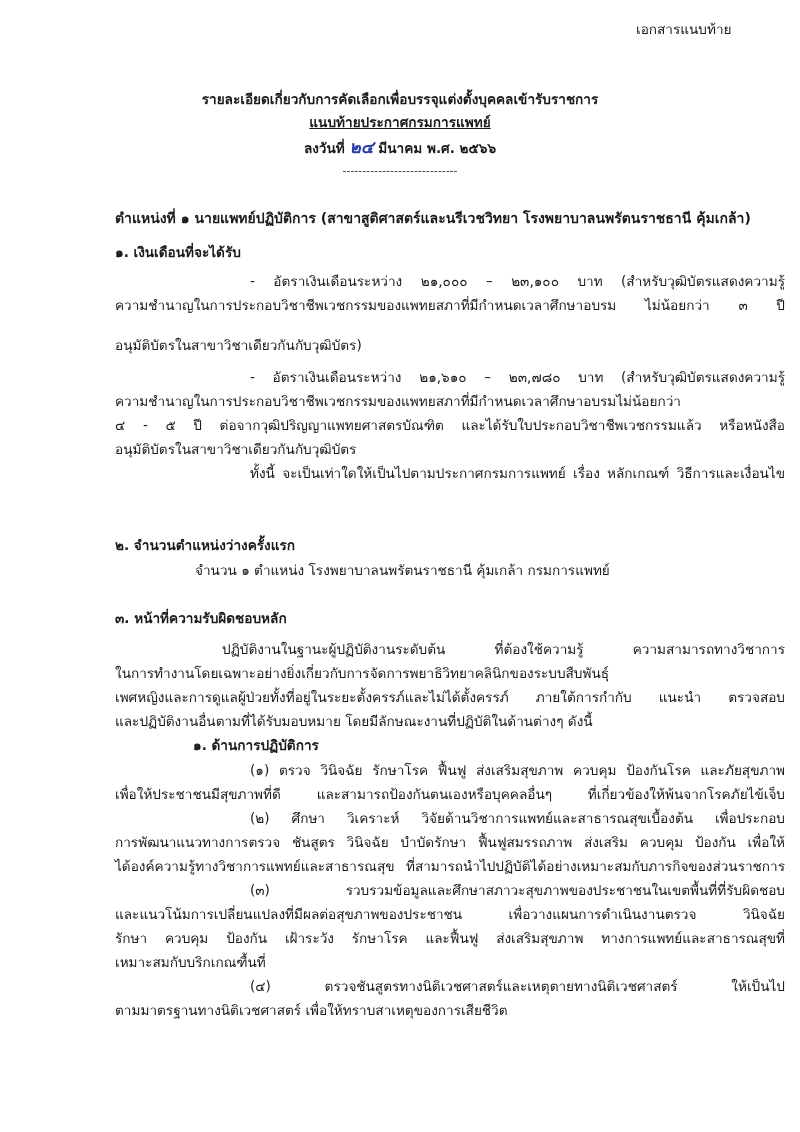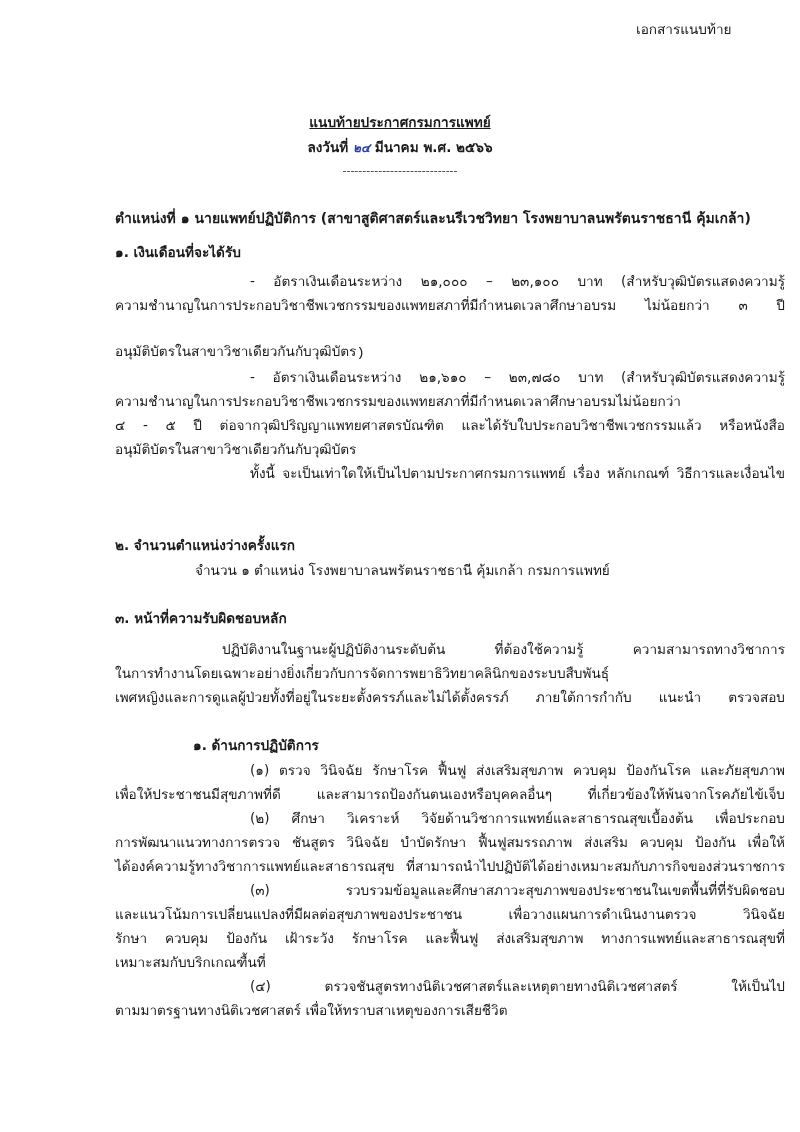--- a/index.html
+++ b/index.html
@@ -3,57 +3,59 @@
 <meta charset="utf-8">
 <style>
   html, body { margin:0; padding:0; background:#ffffff; }
   body { width:800px; height:1132px; position:relative; overflow:hidden;
          font-family:"DejaVu Sans", "Liberation Sans", sans-serif; color:#1a1a1a; }
   .page { position:absolute; left:0; top:0; width:800px; height:956px; }
   .line { position:absolute; white-space:nowrap; font-size:13.6px; line-height:18px; }
   .b { font-weight:bold; }
   .center { left:0; width:800px; text-align:center; }
   .just { left:115px; width:670px; text-align:justify; text-align-last:justify; white-space:nowrap; }
-  .hand { color:#2b3ea8; font-family:"DejaVu Serif", serif; font-style:italic; font-size:12px; }
+  .hand { color:#2b3ea8; font-family:"DejaVu Serif", serif; font-style:italic; font-size:17px; }
   .dashes { letter-spacing:0px; color:#333; }
 </style>
 </head>
 <body>
 
 <div class="page">
 
   <div class="line" style="left:636px; top:20px;">เอกสารแนบท้าย</div>
 
+  <div class="line center b" style="top:90px;">รายละเอียดเกี่ยวกับการคัดเลือกเพื่อบรรจุแต่งตั้งบุคคลเข้ารับราชการ</div>
   <div class="line center b" style="top:113px;text-decoration:underline;">แนบท้ายประกาศกรมการแพทย์</div>
   <div class="line center b" style="top:138px;">
     <span>ลงวันที่</span>
     <span class="hand">๒๔</span>
     <span>มีนาคม  พ.ศ. ๒๕๖๖</span>
   </div>
   <div class="line center dashes" style="top:162px; font-size:11px;">-----------------------------</div>
 
   <div class="line b" style="left:115px; top:209px; font-size:14px;">ตำแหน่งที่ ๑ นายแพทย์ปฏิบัติการ (สาขาสูติศาสตร์และนรีเวชวิทยา โรงพยาบาลนพรัตนราชธานี คุ้มเกล้า)</div>
 
   <div class="line b" style="left:115px; top:243px;">๑. เงินเดือนที่จะได้รับ</div>
   <div class="line" style="left:250px; top:272px; width:535px; text-align:justify; text-align-last:justify;">- อัตราเงินเดือนระหว่าง ๒๑,๐๐๐ – ๒๓,๑๐๐ บาท (สำหรับวุฒิบัตรแสดงความรู้</div>
   <div class="line just" style="top:296px;">ความชำนาญในการประกอบวิชาชีพเวชกรรมของแพทยสภาที่มีกำหนดเวลาศึกษาอบรม  ไม่น้อยกว่า ๓ ปี</div>
-  <div class="line" style="left:115px; top:344px;font-family:Liberation Mono, monospace;">อนุมัติบัตรในสาขาวิชาเดียวกันกับวุฒิบัตร)</div>
+  <div class="line" style="left:115px; top:336px;">อนุมัติบัตรในสาขาวิชาเดียวกันกับวุฒิบัตร)</div>
   <div class="line" style="left:250px; top:368px; width:535px; text-align:justify; text-align-last:justify;">-  อัตราเงินเดือนระหว่าง  ๒๑,๖๑๐ – ๒๓,๗๘๐ บาท (สำหรับวุฒิบัตรแสดงความรู้</div>
   <div class="line just" style="top:392px;">ความชำนาญในการประกอบวิชาชีพเวชกรรมของแพทยสภาที่มีกำหนดเวลาศึกษาอบรมไม่น้อยกว่า</div>
   <div class="line just" style="top:416px;">๔ - ๕  ปี ต่อจากวุฒิปริญญาแพทยศาสตรบัณฑิต และได้รับใบประกอบวิชาชีพเวชกรรมแล้ว หรือหนังสือ</div>
   <div class="line" style="left:115px; top:440px;">อนุมัติบัตรในสาขาวิชาเดียวกันกับวุฒิบัตร</div>
   <div class="line" style="left:250px; top:464px; width:535px; text-align:justify; text-align-last:justify;">ทั้งนี้ จะเป็นเท่าใดให้เป็นไปตามประกาศกรมการแพทย์ เรื่อง หลักเกณฑ์ วิธีการและเงื่อนไข</div>
 
   <div class="line b" style="left:115px; top:536px;">๒. จำนวนตำแหน่งว่างครั้งแรก</div>
   <div class="line" style="left:195px; top:561px;">จำนวน ๑ ตำแหน่ง โรงพยาบาลนพรัตนราชธานี คุ้มเกล้า กรมการแพทย์</div>
 
   <div class="line b" style="left:115px; top:609px;">๓. หน้าที่ความรับผิดชอบหลัก</div>
   <div class="line" style="left:222px; top:640px; width:563px; text-align:justify; text-align-last:justify;">ปฏิบัติงานในฐานะผู้ปฏิบัติงานระดับต้น ที่ต้องใช้ความรู้ ความสามารถทางวิชาการ</div>
   <div class="line just" style="top:664px;">ในการทำงานโดยเฉพาะอย่างยิ่งเกี่ยวกับการจัดการพยาธิวิทยาคลินิกของระบบสืบพันธุ์</div>
   <div class="line just" style="top:688px;">เพศหญิงและการดูแลผู้ป่วยทั้งที่อยู่ในระยะตั้งครรภ์และไม่ได้ตั้งครรภ์ ภายใต้การกำกับ แนะนำ ตรวจสอบ</div>
+  <div class="line" style="left:115px; top:712px;">และปฏิบัติงานอื่นตามที่ได้รับมอบหมาย โดยมีลักษณะงานที่ปฏิบัติในด้านต่างๆ ดังนี้</div>
 
   <div class="line b" style="left:193px; top:736px;">๑. ด้านการปฏิบัติการ</div>
 
   <div class="line" style="left:250px; top:761px; width:535px; text-align:justify; text-align-last:justify;">(๑) ตรวจ วินิจฉัย รักษาโรค ฟื้นฟู ส่งเสริมสุขภาพ ควบคุม ป้องกันโรค และภัยสุขภาพ</div>
   <div class="line just" style="top:785px;">เพื่อให้ประชาชนมีสุขภาพที่ดี และสามารถป้องกันตนเองหรือบุคคลอื่นๆ ที่เกี่ยวข้องให้พ้นจากโรคภัยไข้เจ็บ</div>
 
   <div class="line" style="left:250px; top:809px; width:535px; text-align:justify; text-align-last:justify;">(๒) ศึกษา วิเคราะห์ วิจัยด้านวิชาการแพทย์และสาธารณสุขเบื้องต้น เพื่อประกอบ</div>
   <div class="line just" style="top:833px;">การพัฒนาแนวทางการตรวจ ชันสูตร วินิจฉัย บำบัดรักษา ฟื้นฟูสมรรถภาพ ส่งเสริม ควบคุม ป้องกัน เพื่อให้</div>
   <div class="line just" style="top:857px;">ได้องค์ความรู้ทางวิชาการแพทย์และสาธารณสุข ที่สามารถนำไปปฏิบัติได้อย่างเหมาะสมกับภารกิจของส่วนราชการ</div>
 

